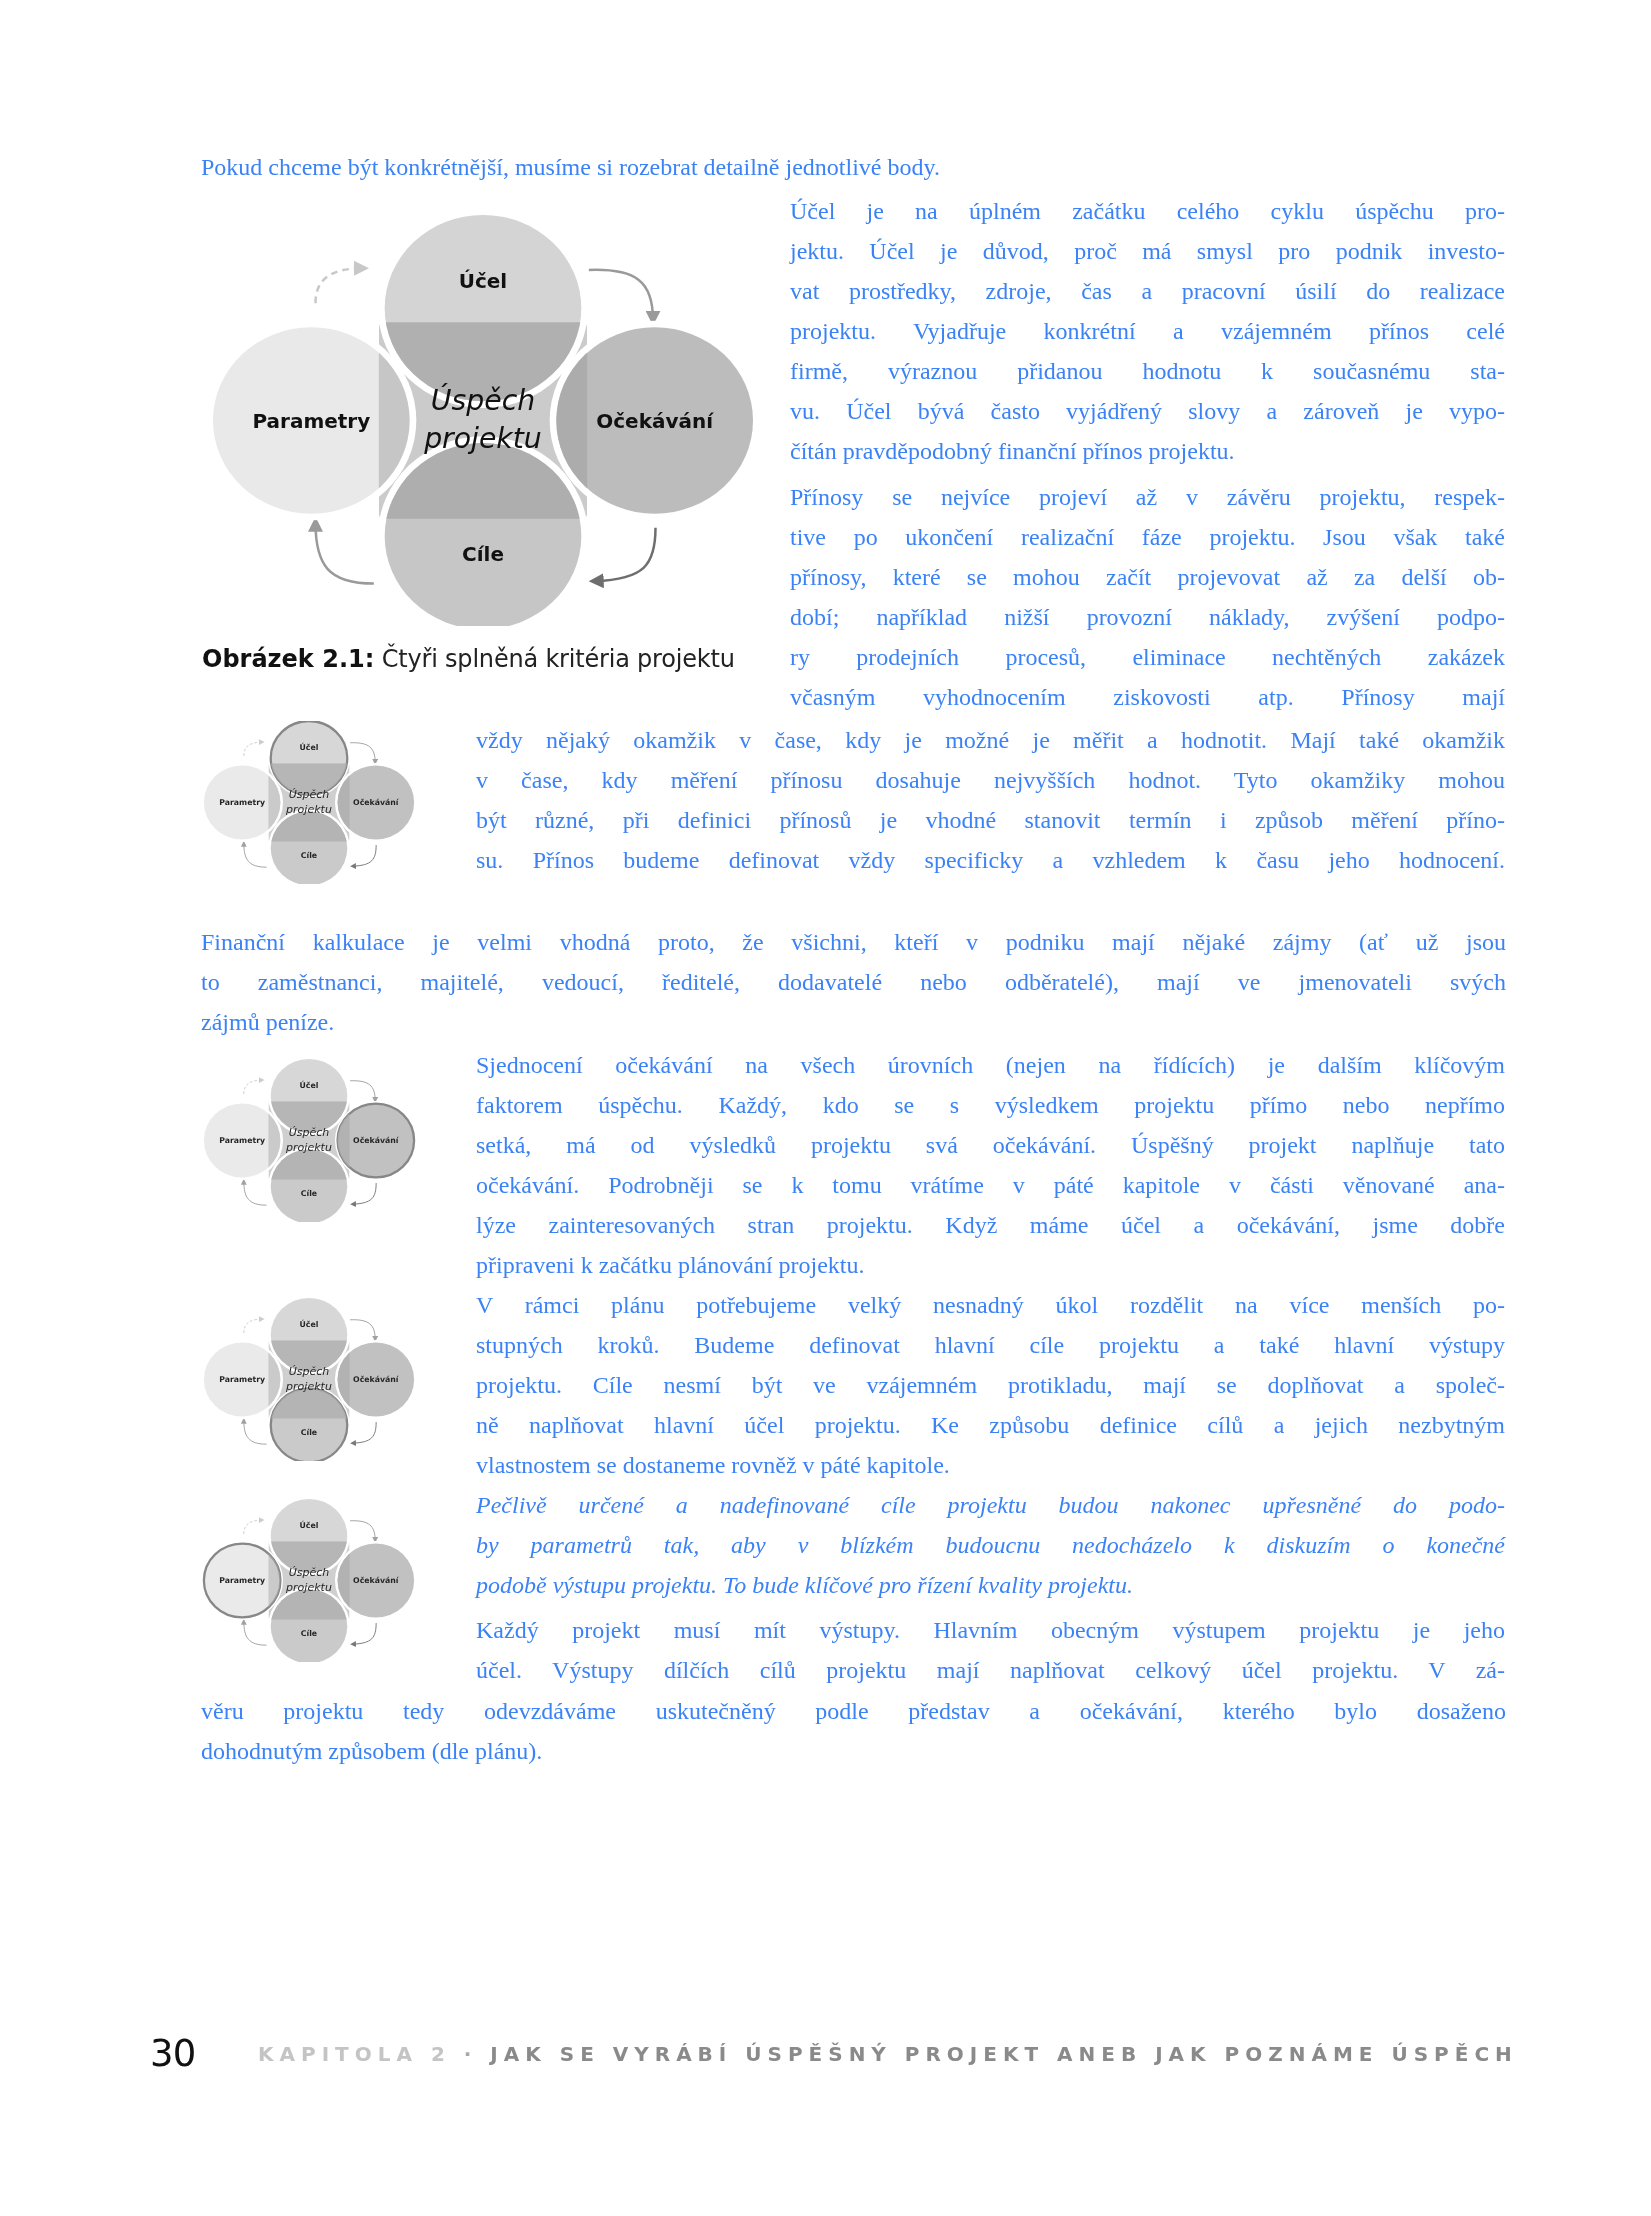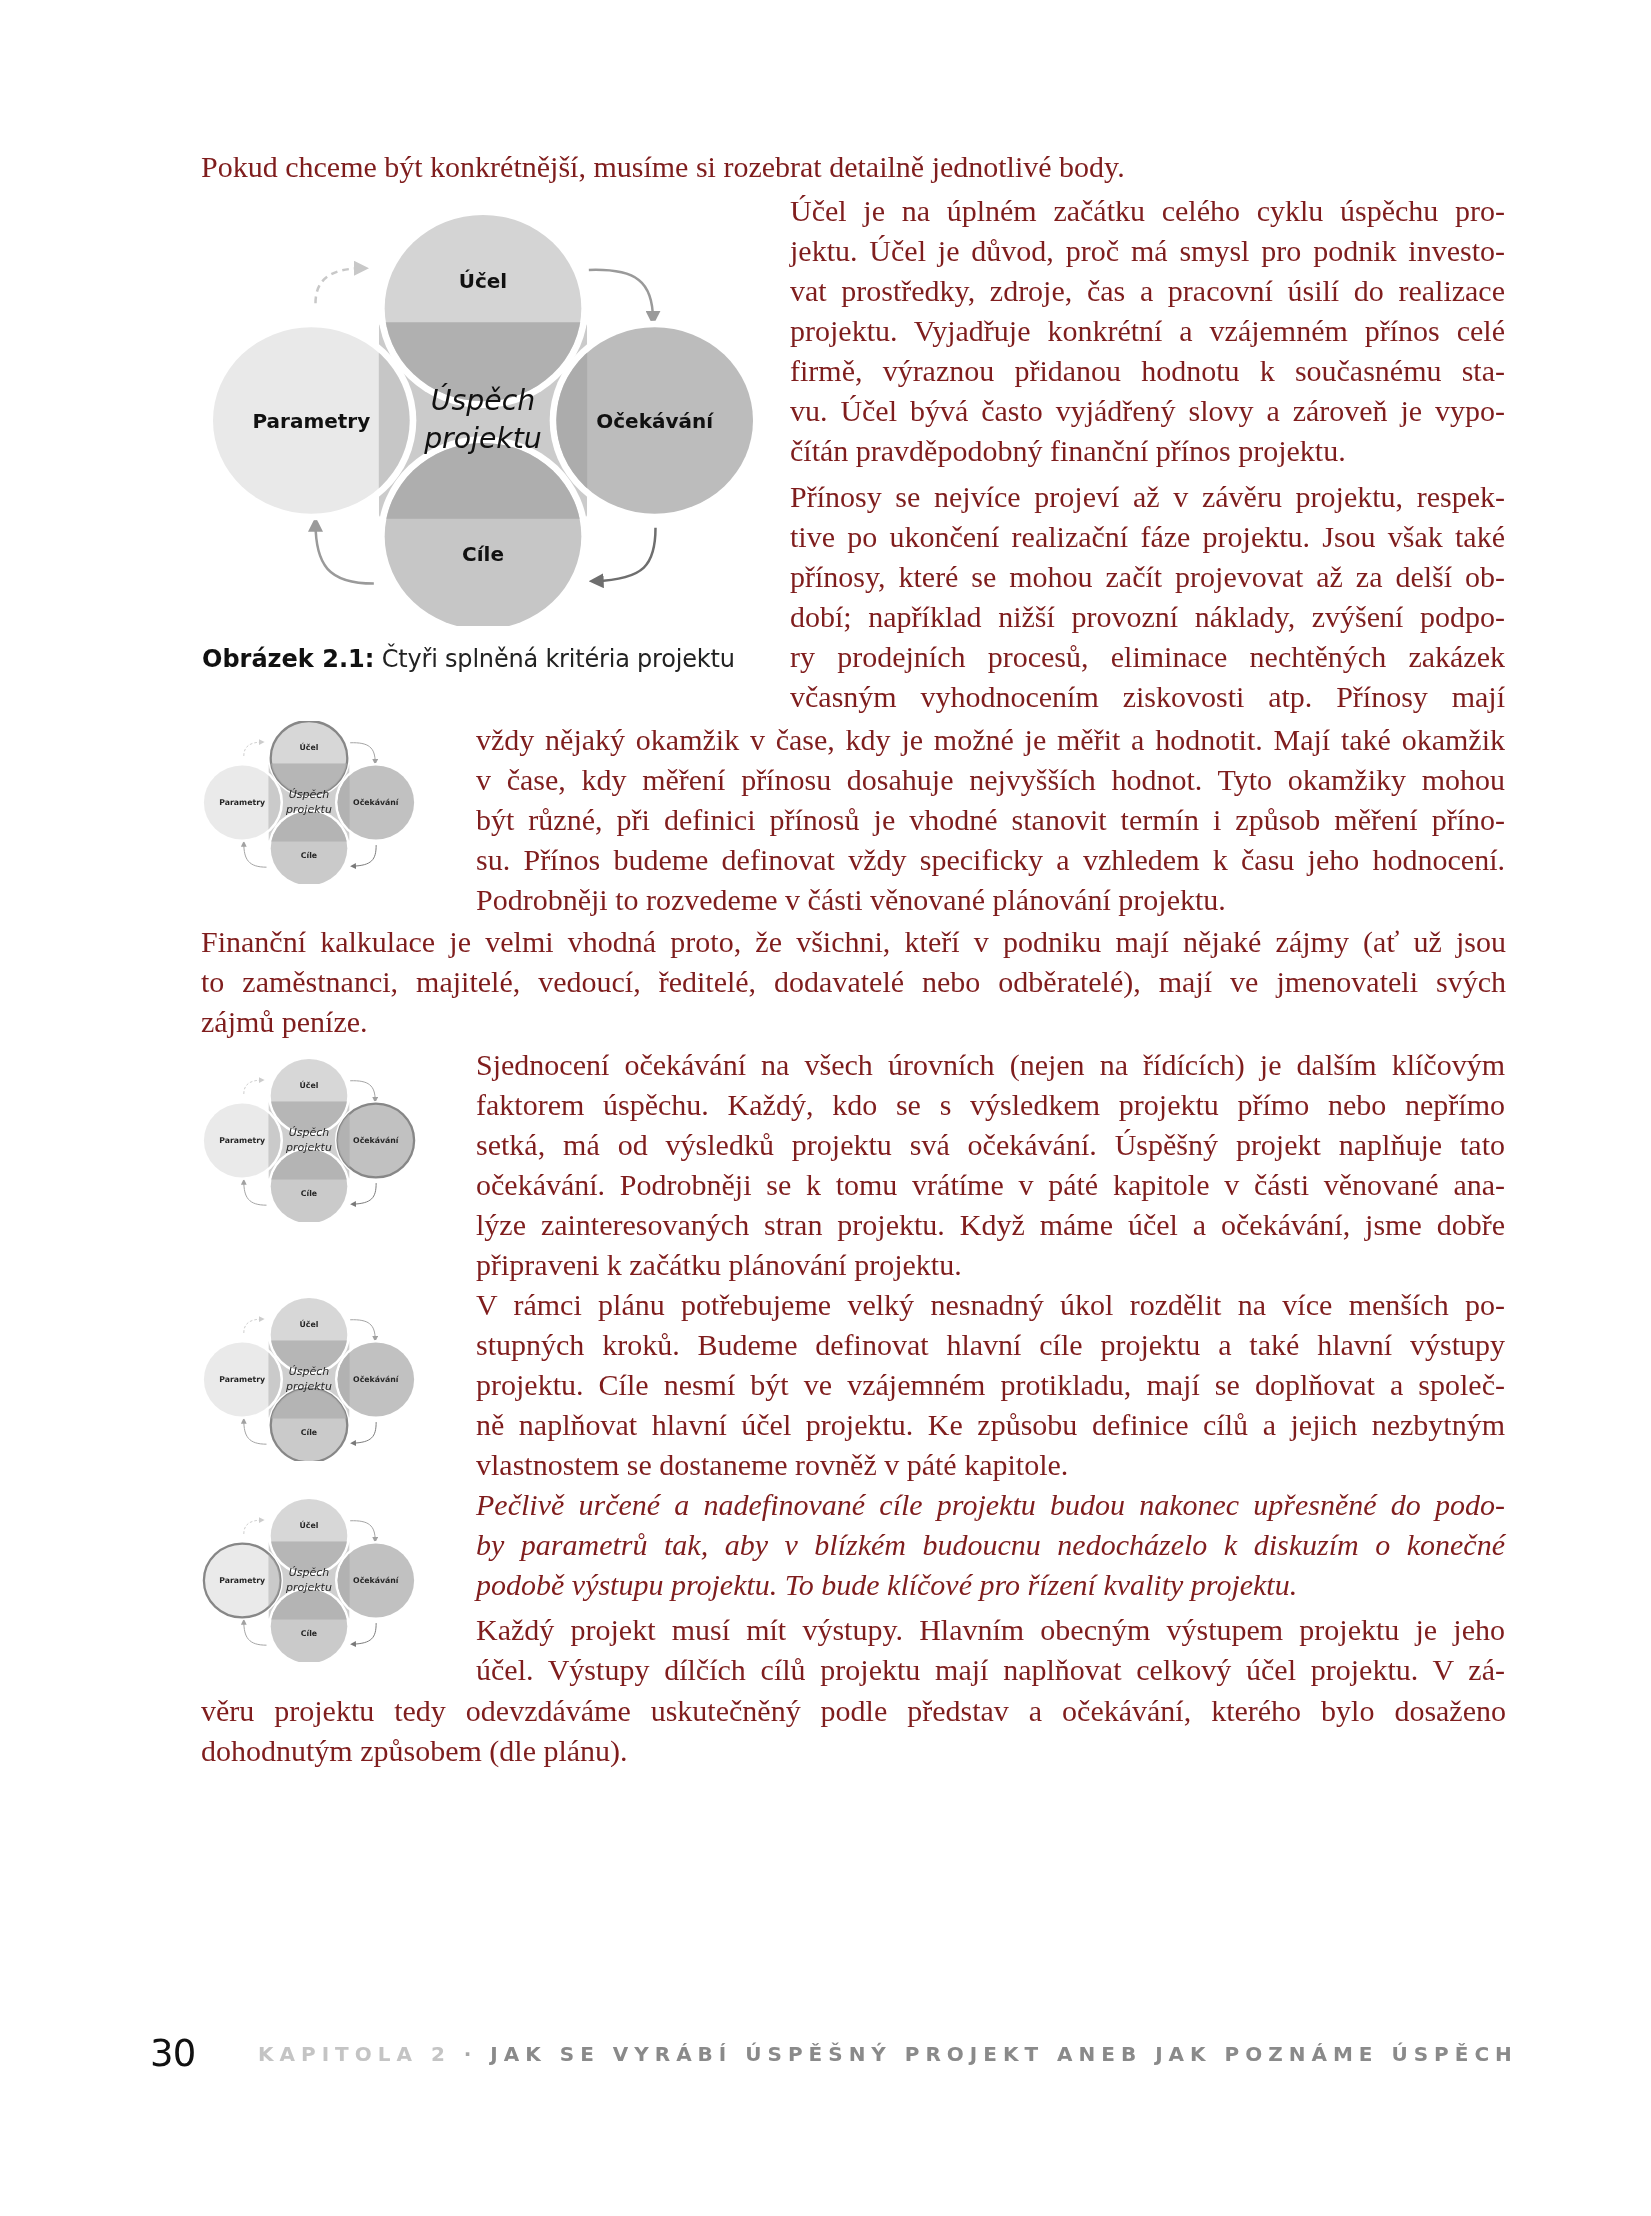--- a/index.html
+++ b/index.html
@@ -1,22 +1,22 @@
 <!DOCTYPE html>
 <html style="font-size:13.3px"><head>
 <meta charset="utf-8">
 <style>
   html, body { margin: 0; padding: 0; background: #ffffff; }
   body { width: 1652px; height: 2216px; position: relative; overflow: hidden; }
   .page { position: absolute; left: 0; top: 0; width: 1652px; height: 2216px; }
   .text {
     font-family: "Liberation Serif", "DejaVu Serif", serif;
-    font-size: 30px;
+    font-size: 24px;
     line-height: 40px;
-    color: #7f1d1d;
+    color: #3b82f6;
     position: absolute;
     margin: 0;
   }
   .text .ln { display: block; white-space: nowrap; text-align: justify; text-align-last: justify; }
   .text .ln.last { text-align-last: left; }
   .fig { position: absolute; }
   .fig svg { display: block; width: 100%; height: 100%; }
   .caption {
     position: absolute;
     font-family: "DejaVu Sans", "Liberation Sans", sans-serif;
@@ -176,21 +176,20 @@
         <text x="336" y="234" text-anchor="middle" font-family="&quot;DejaVu Sans&quot;, &quot;Liberation Sans&quot;, sans-serif" font-size="34" fill="#111" font-weight="normal" font-style="italic">Úspěch</text>
         <text x="336" y="280" text-anchor="middle" font-family="&quot;DejaVu Sans&quot;, &quot;Liberation Sans&quot;, sans-serif" font-size="34" fill="#111" font-weight="normal" font-style="italic">projektu</text>
       </svg>
     </div>
 
   <div class="text" style="left:476px; top:720px; width:1029px;">
       <span class="ln">vždy nějaký okamžik v čase, kdy je možné je měřit a hodnotit. Mají také okamžik</span>
       <span class="ln">v čase, kdy měření přínosu dosahuje nejvyšších hodnot. Tyto okamžiky mohou</span>
       <span class="ln">být různé, při definici přínosů je vhodné stanovit termín i způsob měření příno-</span>
       <span class="ln">su. Přínos budeme definovat vždy specificky a vzhledem k času jeho hodnocení.</span>
-      <span class="ln last">Podrobněji to rozvedeme v části věnované plánování projektu.</span>
     </div>
 
   <div class="text" style="left:201px; top:922px; width:1305px;">
       <span class="ln">Finanční kalkulace je velmi vhodná proto, že všichni, kteří v podniku mají nějaké zájmy (ať už jsou</span>
       <span class="ln">to zaměstnanci, majitelé, vedoucí, ředitelé, dodavatelé nebo odběratelé), mají ve jmenovateli svých</span>
       <span class="ln last">zájmů peníze.</span>
     </div>
 
   <div class="fig" style="left:200px; top:1059px; width:218px; height:163px;">
       <svg viewBox="0 0 672 494" preserveAspectRatio="none" style="opacity: 0.92;">

